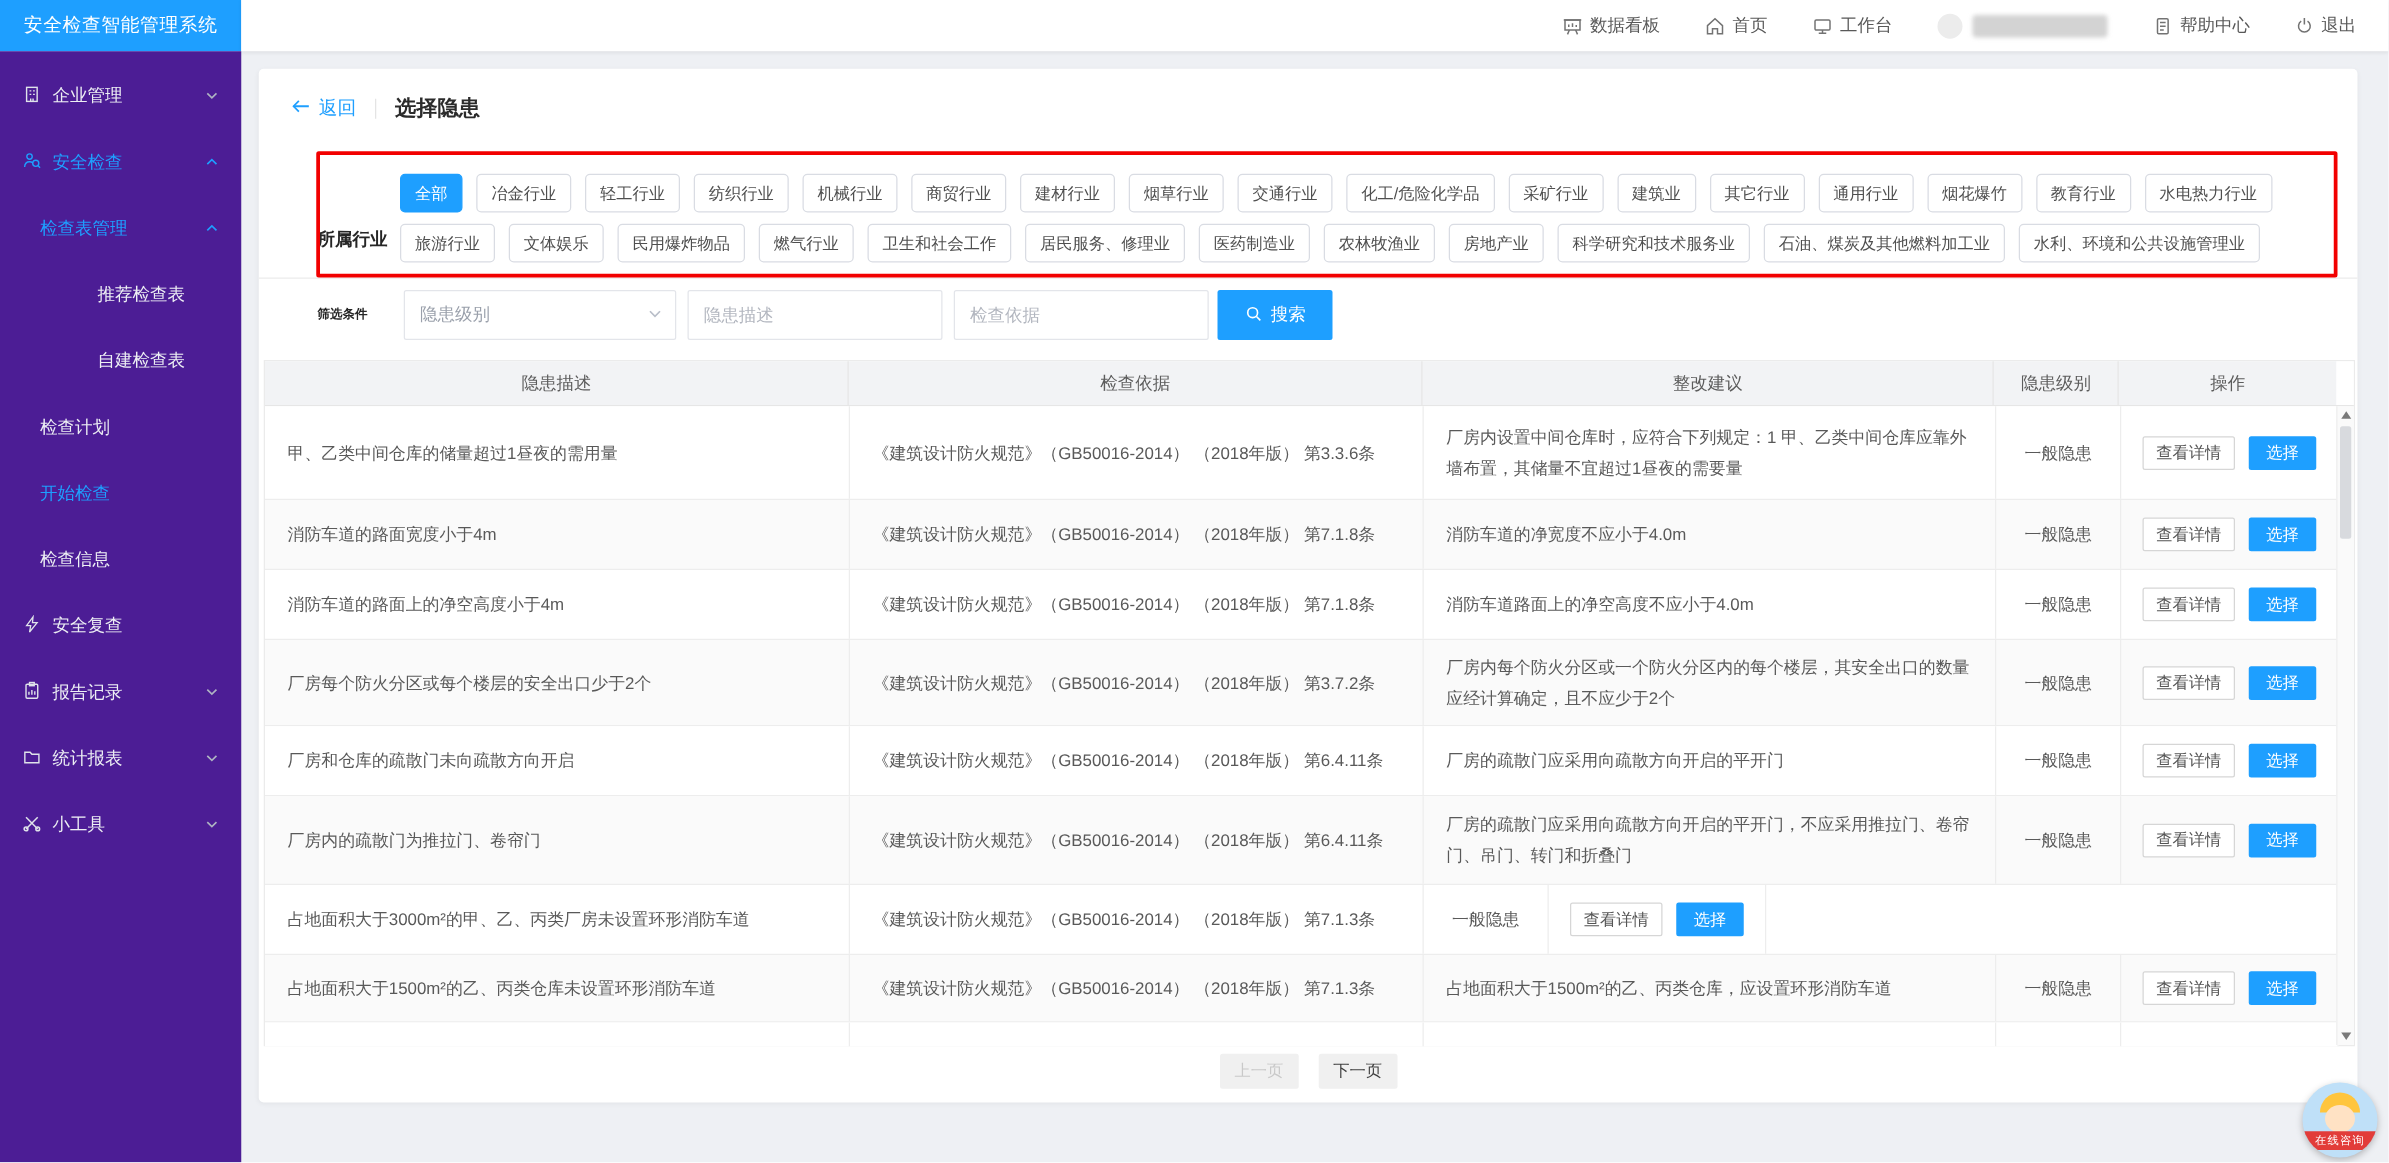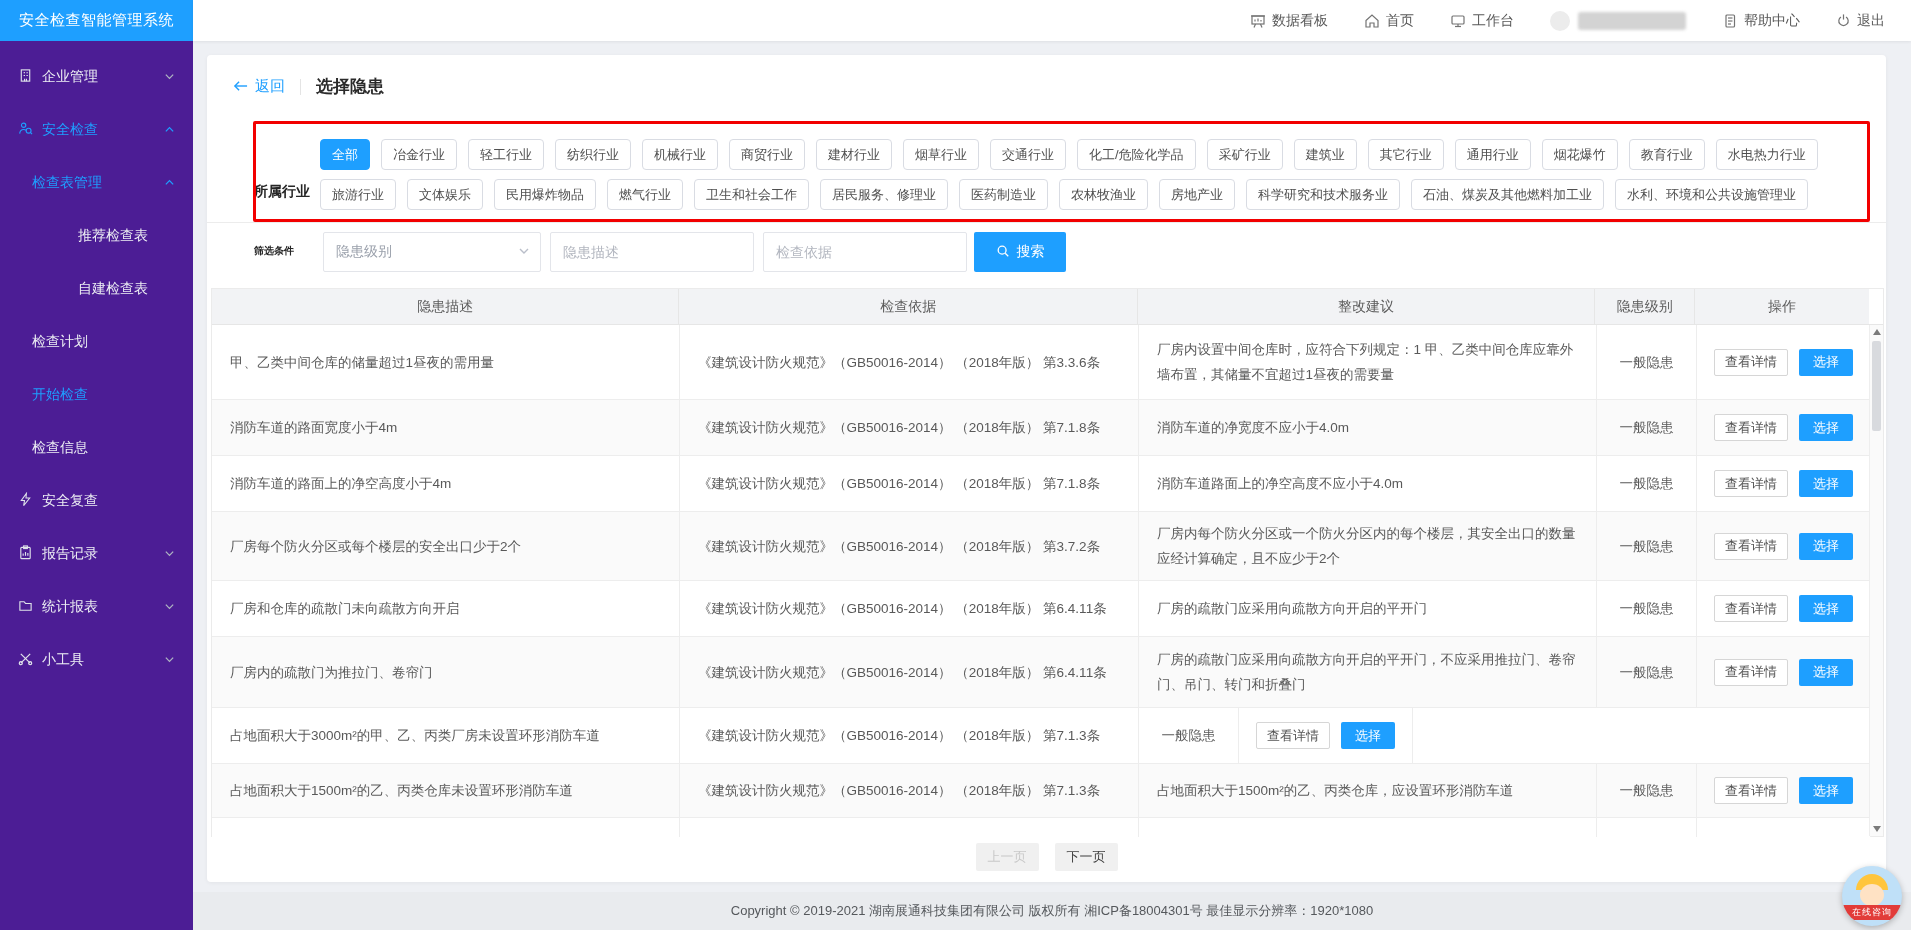--- a/index.html
+++ b/index.html
@@ -452,23 +452,20 @@
       </div>
 
       <div class="pager">
         <button class="pg prev">上一页</button>
         <button class="pg next">下一页</button>
       </div>
 
     </div>
   </div>
 
-  <div class="footer">
-    <span>Copyright © 2019-2021 湖南展通科技集团有限公司 版权所有 湘ICP备18004301号 最佳显示分辨率：1920*1080</span>
-  </div>
 
   <div class="chat-badge">
     <div class="cb-hat"></div>
     <div class="cb-face"></div>
     <div class="cb-ribbon">在线咨询</div>
   </div>
 
 </div>
 
 </body></html>

